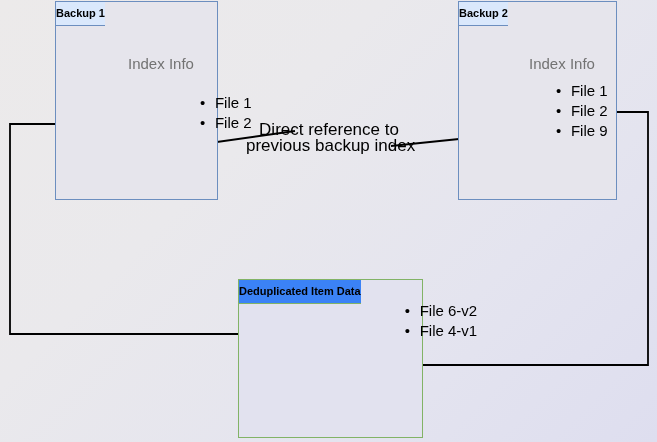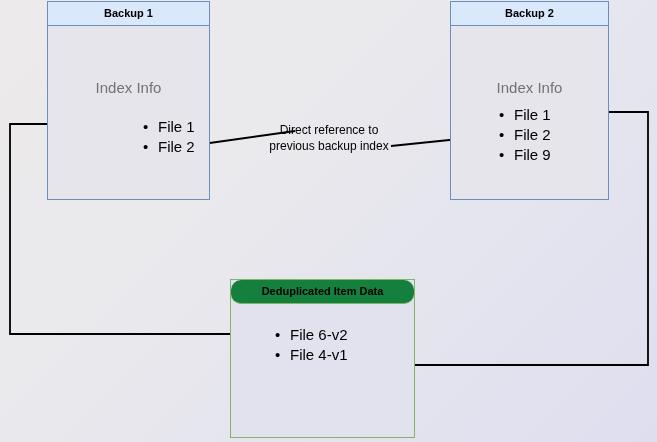--- a/index.html
+++ b/index.html
@@ -24,38 +24,38 @@
     left: 0;
     top: 0;
     width: 657px;
     height: 442px;
     pointer-events: none;
   }
   .node {
     position: absolute;
     box-sizing: border-box;
     display: flex;
-    flex-direction: column;
+    flex-direction: row;
+    margin-left: 8px;
   }
   .node-blue {
     border: 1px solid #6c8ebf;
     background: #e6e5ec;
   }
   .node-blue .node-header {
     background: #dae8fc;
     border-bottom: 1px solid #6c8ebf;
   }
   .node-green {
     border: 1px solid #82b366;
     background: #e2e2ef;
   }
   .node-green .node-header {
-    background: #15803d;
+    background: #3b82f6;
     border-bottom: 1px solid #82b366;
-    border-radius: 10px;
   }
   .node-header {
     height: 23px;
     line-height: 23px;
     text-align: center;
     font-size: 11px;
     font-weight: bold;
     color: #000000;
     flex: 0 0 auto;
   }
@@ -88,21 +88,21 @@
   .bullet-list li::before {
     content: "\2022";
     position: absolute;
     left: 0;
     top: 0;
     font-size: 15px;
     line-height: 20px;
   }
   .edge-label {
     position: absolute;
-    font-size: 12px;
+    font-size: 17px;
     line-height: 16px;
     color: #000000;
     text-align: center;
     white-space: nowrap;
   }
 </style>
 </head>
 <body>
 
 <div id="canvas">

